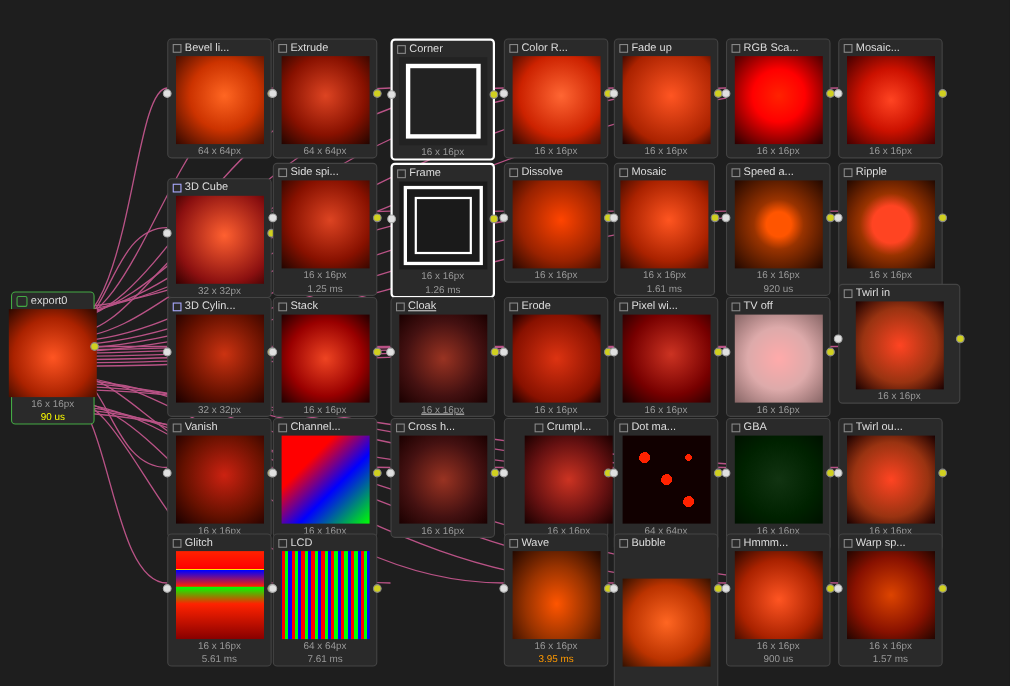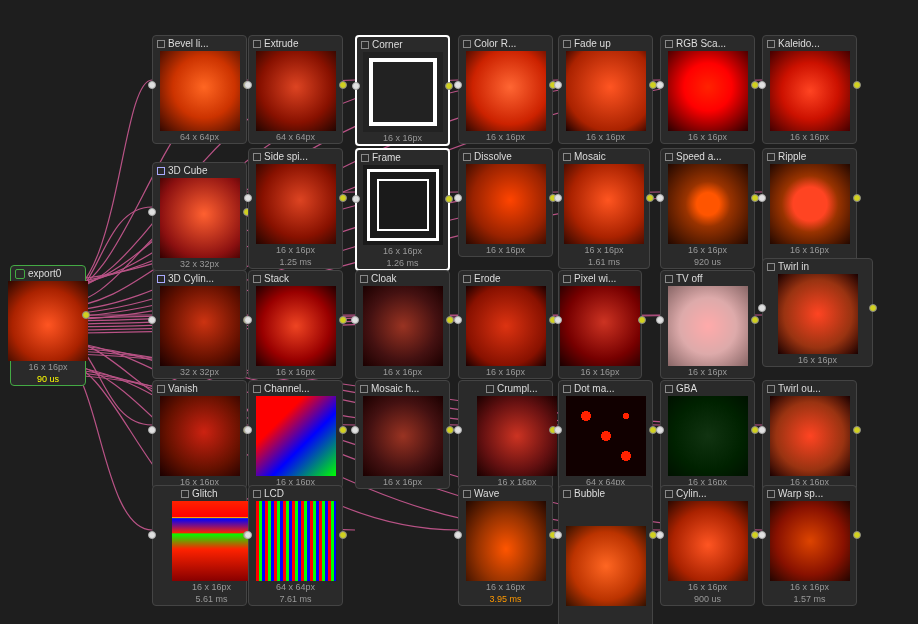--- a/index.html
+++ b/index.html
@@ -144,21 +144,21 @@
     #node-frame { left: 355px; top: 148px; width: 90px; }
     #node-dissolve { left: 458px; top: 148px; width: 90px; }
     #node-mosaic { left: 558px; top: 148px; width: 90px; }
     #node-speed { left: 660px; top: 148px; width: 90px; }
     #node-ripple { left: 762px; top: 148px; width: 90px; }
     
     #node-3dcube { left: 152px; top: 162px; width: 90px; }
     
     #node-3dcylinder { left: 152px; top: 270px; width: 90px; }
     #node-stack { left: 248px; top: 270px; width: 90px; }
-    #node-cloak { left: 355px; top: 270px; width: 90px; }
+    #node-cloak { left: 355px; top: 270px; width: 90px; text-decoration: underline; }
     #node-erode { left: 458px; top: 270px; width: 90px; }
     #node-pixelw { left: 558px; top: 270px; width: 90px; }
     #node-tvoff { left: 660px; top: 270px; width: 90px; }
     #node-twirlIn { left: 762px; top: 270px; width: 90px; }
     
     #node-vanish { left: 152px; top: 380px; width: 90px; }
     #node-channel { left: 248px; top: 380px; width: 90px; }
     #node-crossh { left: 355px; top: 380px; width: 90px; }
     #node-crumpl { left: 458px; top: 380px; width: 90px; padding-left: 23px; }
     #node-dotma { left: 558px; top: 380px; width: 90px; }
@@ -330,21 +330,21 @@
     </div>
     <div style="width:80px;height:80px;" class="preview-rgb-scan"></div>
     <div class="node-info">16 x 16px</div>
     <div class="port port-in" style="top:45px;"></div>
     <div class="port port-out" style="top:45px;"></div>
   </div>
 
   <div id="node-kaleido" class="node" style="left:762px;top:35px;width:95px;">
     <div class="node-title">
       <span class="node-icon"></span>
-      <span>Kaleido...</span>
+      <span>Mosaic...</span>
     </div>
     <div style="width:80px;height:80px;" class="preview-kaleido"></div>
     <div class="node-info">16 x 16px</div>
     <div class="port port-in" style="top:45px;"></div>
     <div class="port port-out" style="top:45px;"></div>
   </div>
 
   <div id="node-3dcube" class="node" style="left:152px;top:162px;width:95px;">
     <div class="node-title">
       <span class="node-icon" style="border-color:#aaf;"></span>
@@ -467,21 +467,21 @@
     <div class="node-title">
       <span class="node-icon"></span>
       <span>Erode</span>
     </div>
     <div style="width:80px;height:80px;" class="preview-erode"></div>
     <div class="node-info">16 x 16px</div>
     <div class="port port-in" style="top:45px;"></div>
     <div class="port port-out" style="top:45px;"></div>
   </div>
 
-  <div id="node-pixelw" class="node" style="left:558px;top:270px;width:84px;">
+  <div id="node-pixelw" class="node" style="left:558px;top:270px;width:95px;">
     <div class="node-title">
       <span class="node-icon"></span>
       <span>Pixel wi...</span>
     </div>
     <div style="width:80px;height:80px;" class="preview-pixelw"></div>
     <div class="node-info">16 x 16px</div>
     <div class="port port-in" style="top:45px;"></div>
     <div class="port port-out" style="top:45px;"></div>
   </div>
 
@@ -525,21 +525,21 @@
     </div>
     <div style="width:80px;height:80px;" class="preview-channel"></div>
     <div class="node-info">16 x 16px</div>
     <div class="port port-in" style="top:45px;"></div>
     <div class="port port-out" style="top:45px;"></div>
   </div>
 
   <div id="node-crossh" class="node" style="left:355px;top:380px;width:95px;">
     <div class="node-title">
       <span class="node-icon"></span>
-      <span>Mosaic h...</span>
+      <span>Cross h...</span>
     </div>
     <div style="width:80px;height:80px;" class="preview-crossh"></div>
     <div class="node-info">16 x 16px</div>
     <div class="port port-in" style="top:45px;"></div>
     <div class="port port-out" style="top:45px;"></div>
   </div>
 
   <div id="node-crumpl" class="node" style="left:458px;top:380px;width:95px;">
     <div class="node-title">
       <span class="node-icon"></span>
@@ -580,21 +580,21 @@
       <span class="node-icon"></span>
       <span>Twirl ou...</span>
     </div>
     <div style="width:80px;height:80px;" class="preview-twirlout"></div>
     <div class="node-info">16 x 16px</div>
     <div class="node-info orange">2.46 ms</div>
     <div class="port port-in" style="top:45px;"></div>
     <div class="port port-out" style="top:45px;"></div>
   </div>
 
-  <div id="node-glitch" class="node" style="left:152px;top:485px;width:95px;padding-left:24px;">
+  <div id="node-glitch" class="node" style="left:152px;top:485px;width:95px;">
     <div class="node-title">
       <span class="node-icon"></span>
       <span>Glitch</span>
     </div>
     <div style="width:80px;height:80px;" class="preview-glitch"></div>
     <div class="node-info">16 x 16px</div>
     <div class="node-info">5.61 ms</div>
     <div class="port port-in" style="top:45px;"></div>
     <div class="port port-out" style="top:45px;"></div>
   </div>
@@ -632,21 +632,21 @@
     <div style="width:80px;height:80px;" class="preview-bubble"></div>
     <div class="node-info">16 x 16px</div>
     <div class="node-info">1.50 ms</div>
     <div class="port port-in" style="top:45px;"></div>
     <div class="port port-out" style="top:45px;"></div>
   </div>
 
   <div id="node-hmm" class="node" style="left:660px;top:485px;width:95px;">
     <div class="node-title">
       <span class="node-icon"></span>
-      <span>Cylin...</span>
+      <span>Hmmm...</span>
     </div>
     <div style="width:80px;height:80px;" class="preview-hmm"></div>
     <div class="node-info">16 x 16px</div>
     <div class="node-info">900 us</div>
     <div class="port port-in" style="top:45px;"></div>
     <div class="port port-out" style="top:45px;"></div>
   </div>
 
   <div id="node-warpsp" class="node" style="left:762px;top:485px;width:95px;">
     <div class="node-title">

